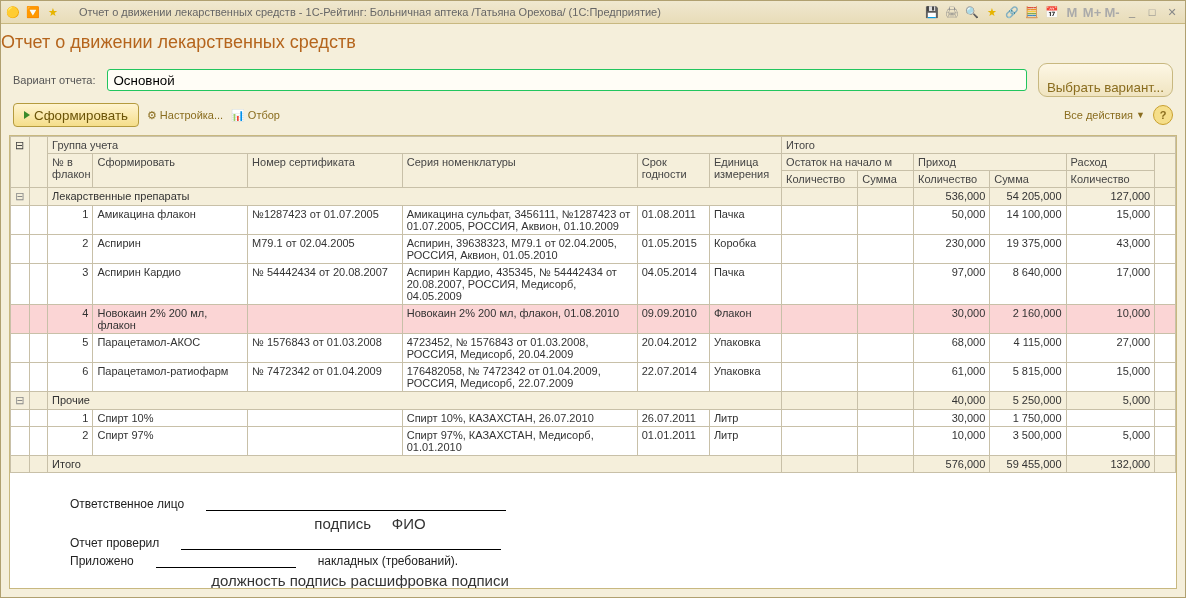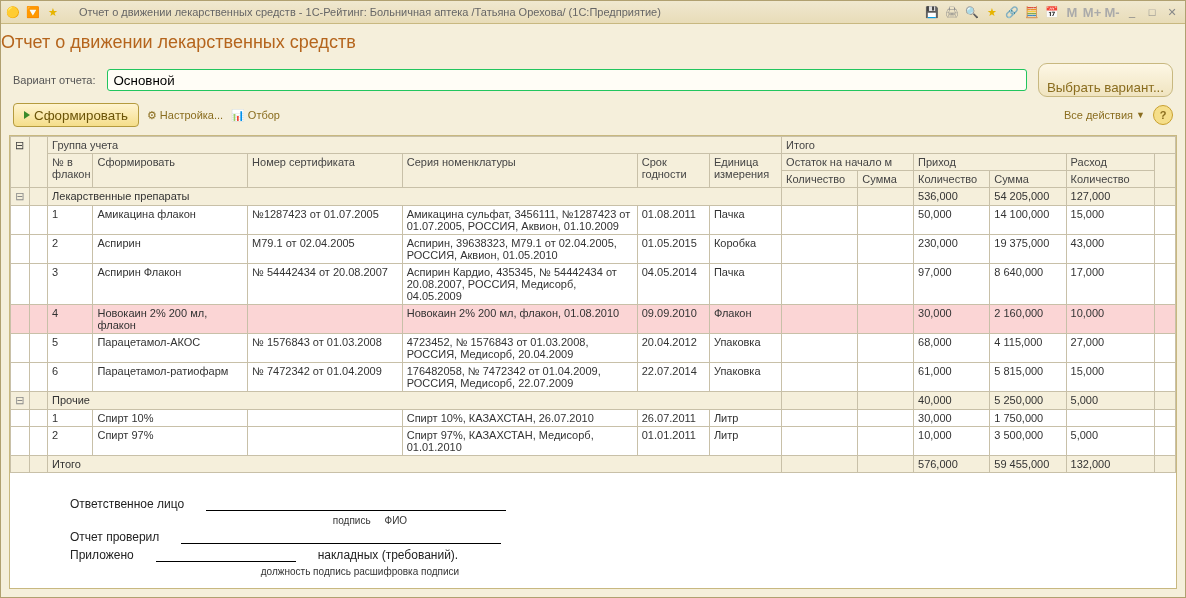--- a/index.html
+++ b/index.html
@@ -19,29 +19,29 @@
 .toolbar{display:flex;align-items:center;padding:4px 12px;gap:8px}
 .btn-primary{height:24px;padding:0 10px;border:1px solid #b59b3e;background:linear-gradient(#fff4d0,#f5de8a);border-radius:4px;cursor:pointer;color:#6b5408;font-weight:normal;display:flex;align-items:center;gap:4px}
 .btn-link{color:#8a6d1f;cursor:pointer;display:flex;align-items:center;gap:3px}
 .toolbar .spacer{flex:1}
 .help-btn{width:18px;height:18px;border-radius:50%;background:#f5de8a;border:1px solid #c8a030;display:flex;align-items:center;justify-content:center;color:#8a6d1f;font-weight:bold;cursor:pointer}
 .report-wrap{flex:1;margin:4px 8px 8px 8px;background:#fff;border:1px solid #c8b880;position:relative;overflow:hidden}
 .report-scroll{position:absolute;inset:0;overflow:auto}
 table.report{border-collapse:collapse;width:100%;table-layout:fixed}
 table.report th,table.report td{border:1px solid #c8c0a8;padding:2px 4px;vertical-align:top;background:#fff;overflow:hidden}
 table.report th{background:#f5efdb;font-weight:normal;text-align:left;color:#444}
-td.num{text-align:left}
+td.num{text-align:right}
 tr.group td{background:#f5efdb}
 tr.highlight td{background:#fbd5d5}
 tr.total td{background:#f5efdb}
 .tree-col{width:18px;background:#f5efdb;text-align:center;cursor:pointer;color:#888}
 .footer-block{padding:20px 60px;font-size:12px;color:#222}
 .footer-block .line{margin:4px 0;display:flex;align-items:flex-end;gap:22px}
 .footer-block .underline{border-bottom:1px solid #000;display:inline-block}
-.footer-block .caption{font-size:10px;color:#333;text-align:center}
+.footer-block .caption{font-size:15px;color:#333;text-align:center}
 .play-icon{width:0;height:0;border-left:6px solid #3a8a2a;border-top:4px solid transparent;border-bottom:4px solid transparent;display:inline-block}
 .chev{font-size:9px}
 </style>
 </head>
 <body>
 
 <div class="window">
   <div class="titlebar">
     <div class="tb-left">
       <span class="tb-icon">🟡</span>
@@ -182,21 +182,21 @@
               <td></td>
               <td class="num">230,000</td>
               <td class="num">19 375,000</td>
               <td class="num">43,000</td>
               <td></td>
             </tr>
             <tr>
               <td class="tree-col"></td>
               <td class="tree-col"></td>
               <td class="num">3</td>
-              <td>Аспирин Флакон</td>
+              <td>Аспирин Кардио</td>
               <td>№ 54442434 от 20.08.2007</td>
               <td>Аспирин Кардио, 435345, № 54442434 от 20.08.2007, РОССИЯ, Медисорб, 04.05.2009</td>
               <td>04.05.2014</td>
               <td>Пачка</td>
               <td></td>
               <td></td>
               <td class="num">97,000</td>
               <td class="num">8 640,000</td>
               <td class="num">17,000</td>
               <td></td>

